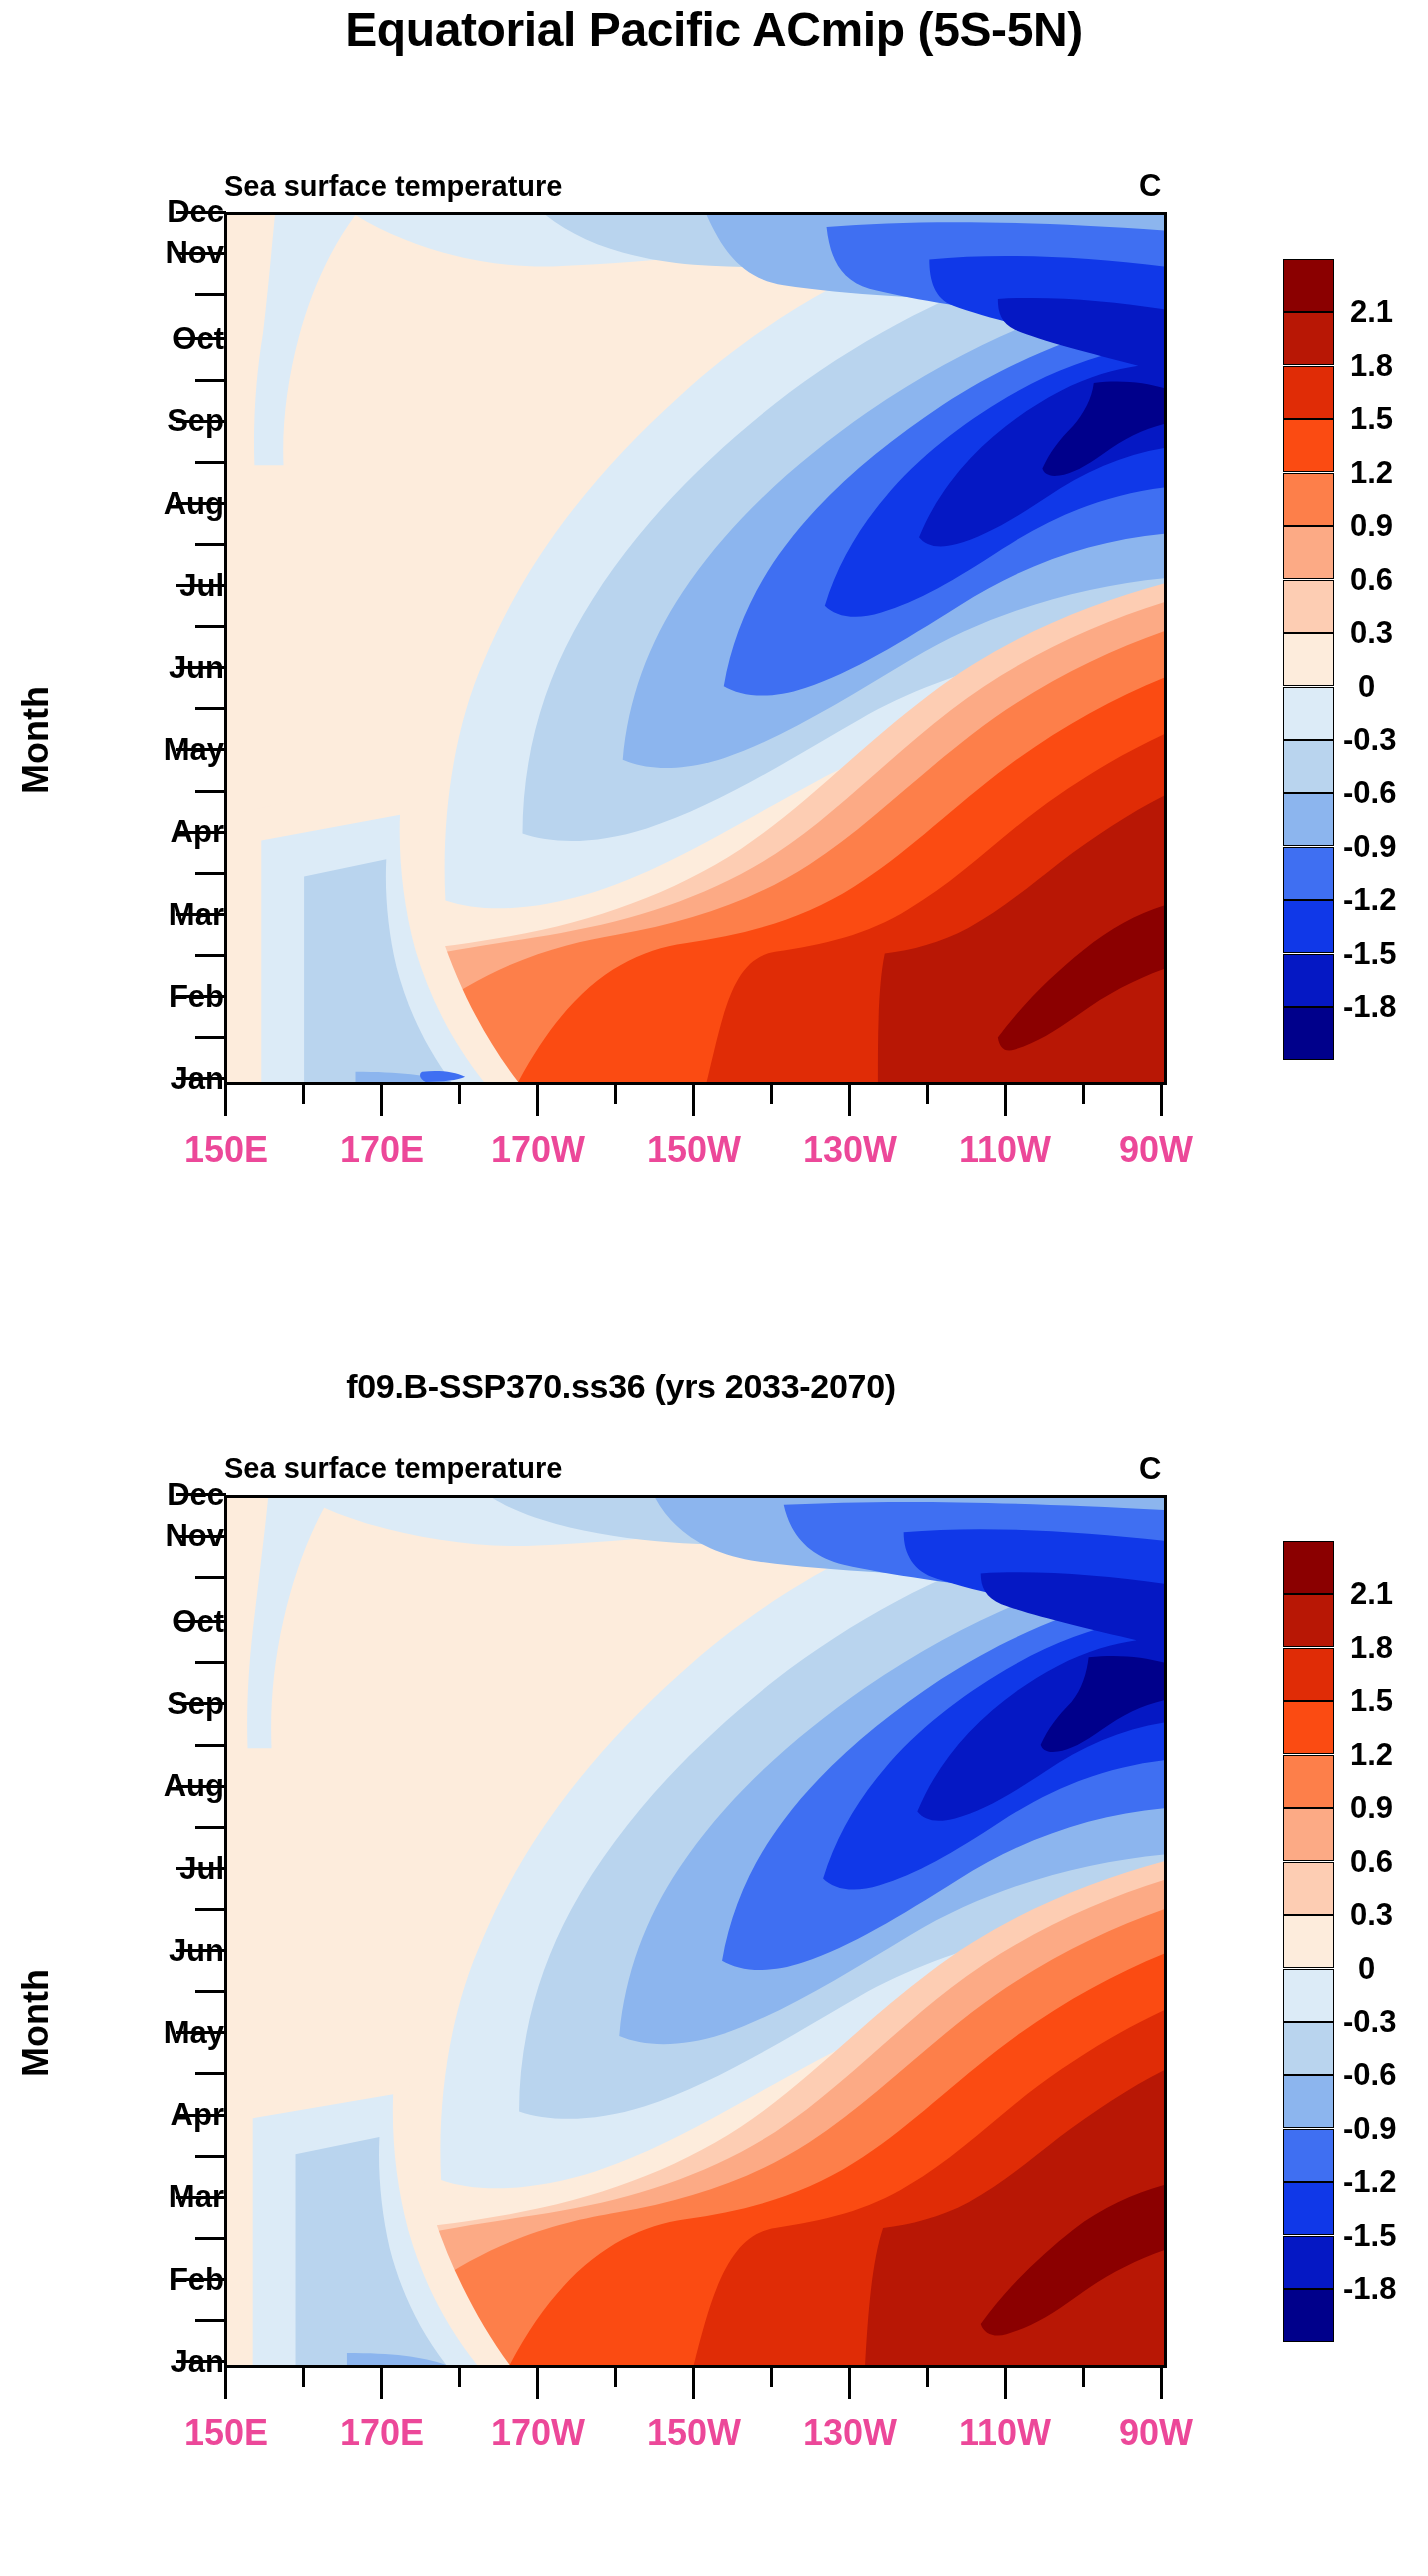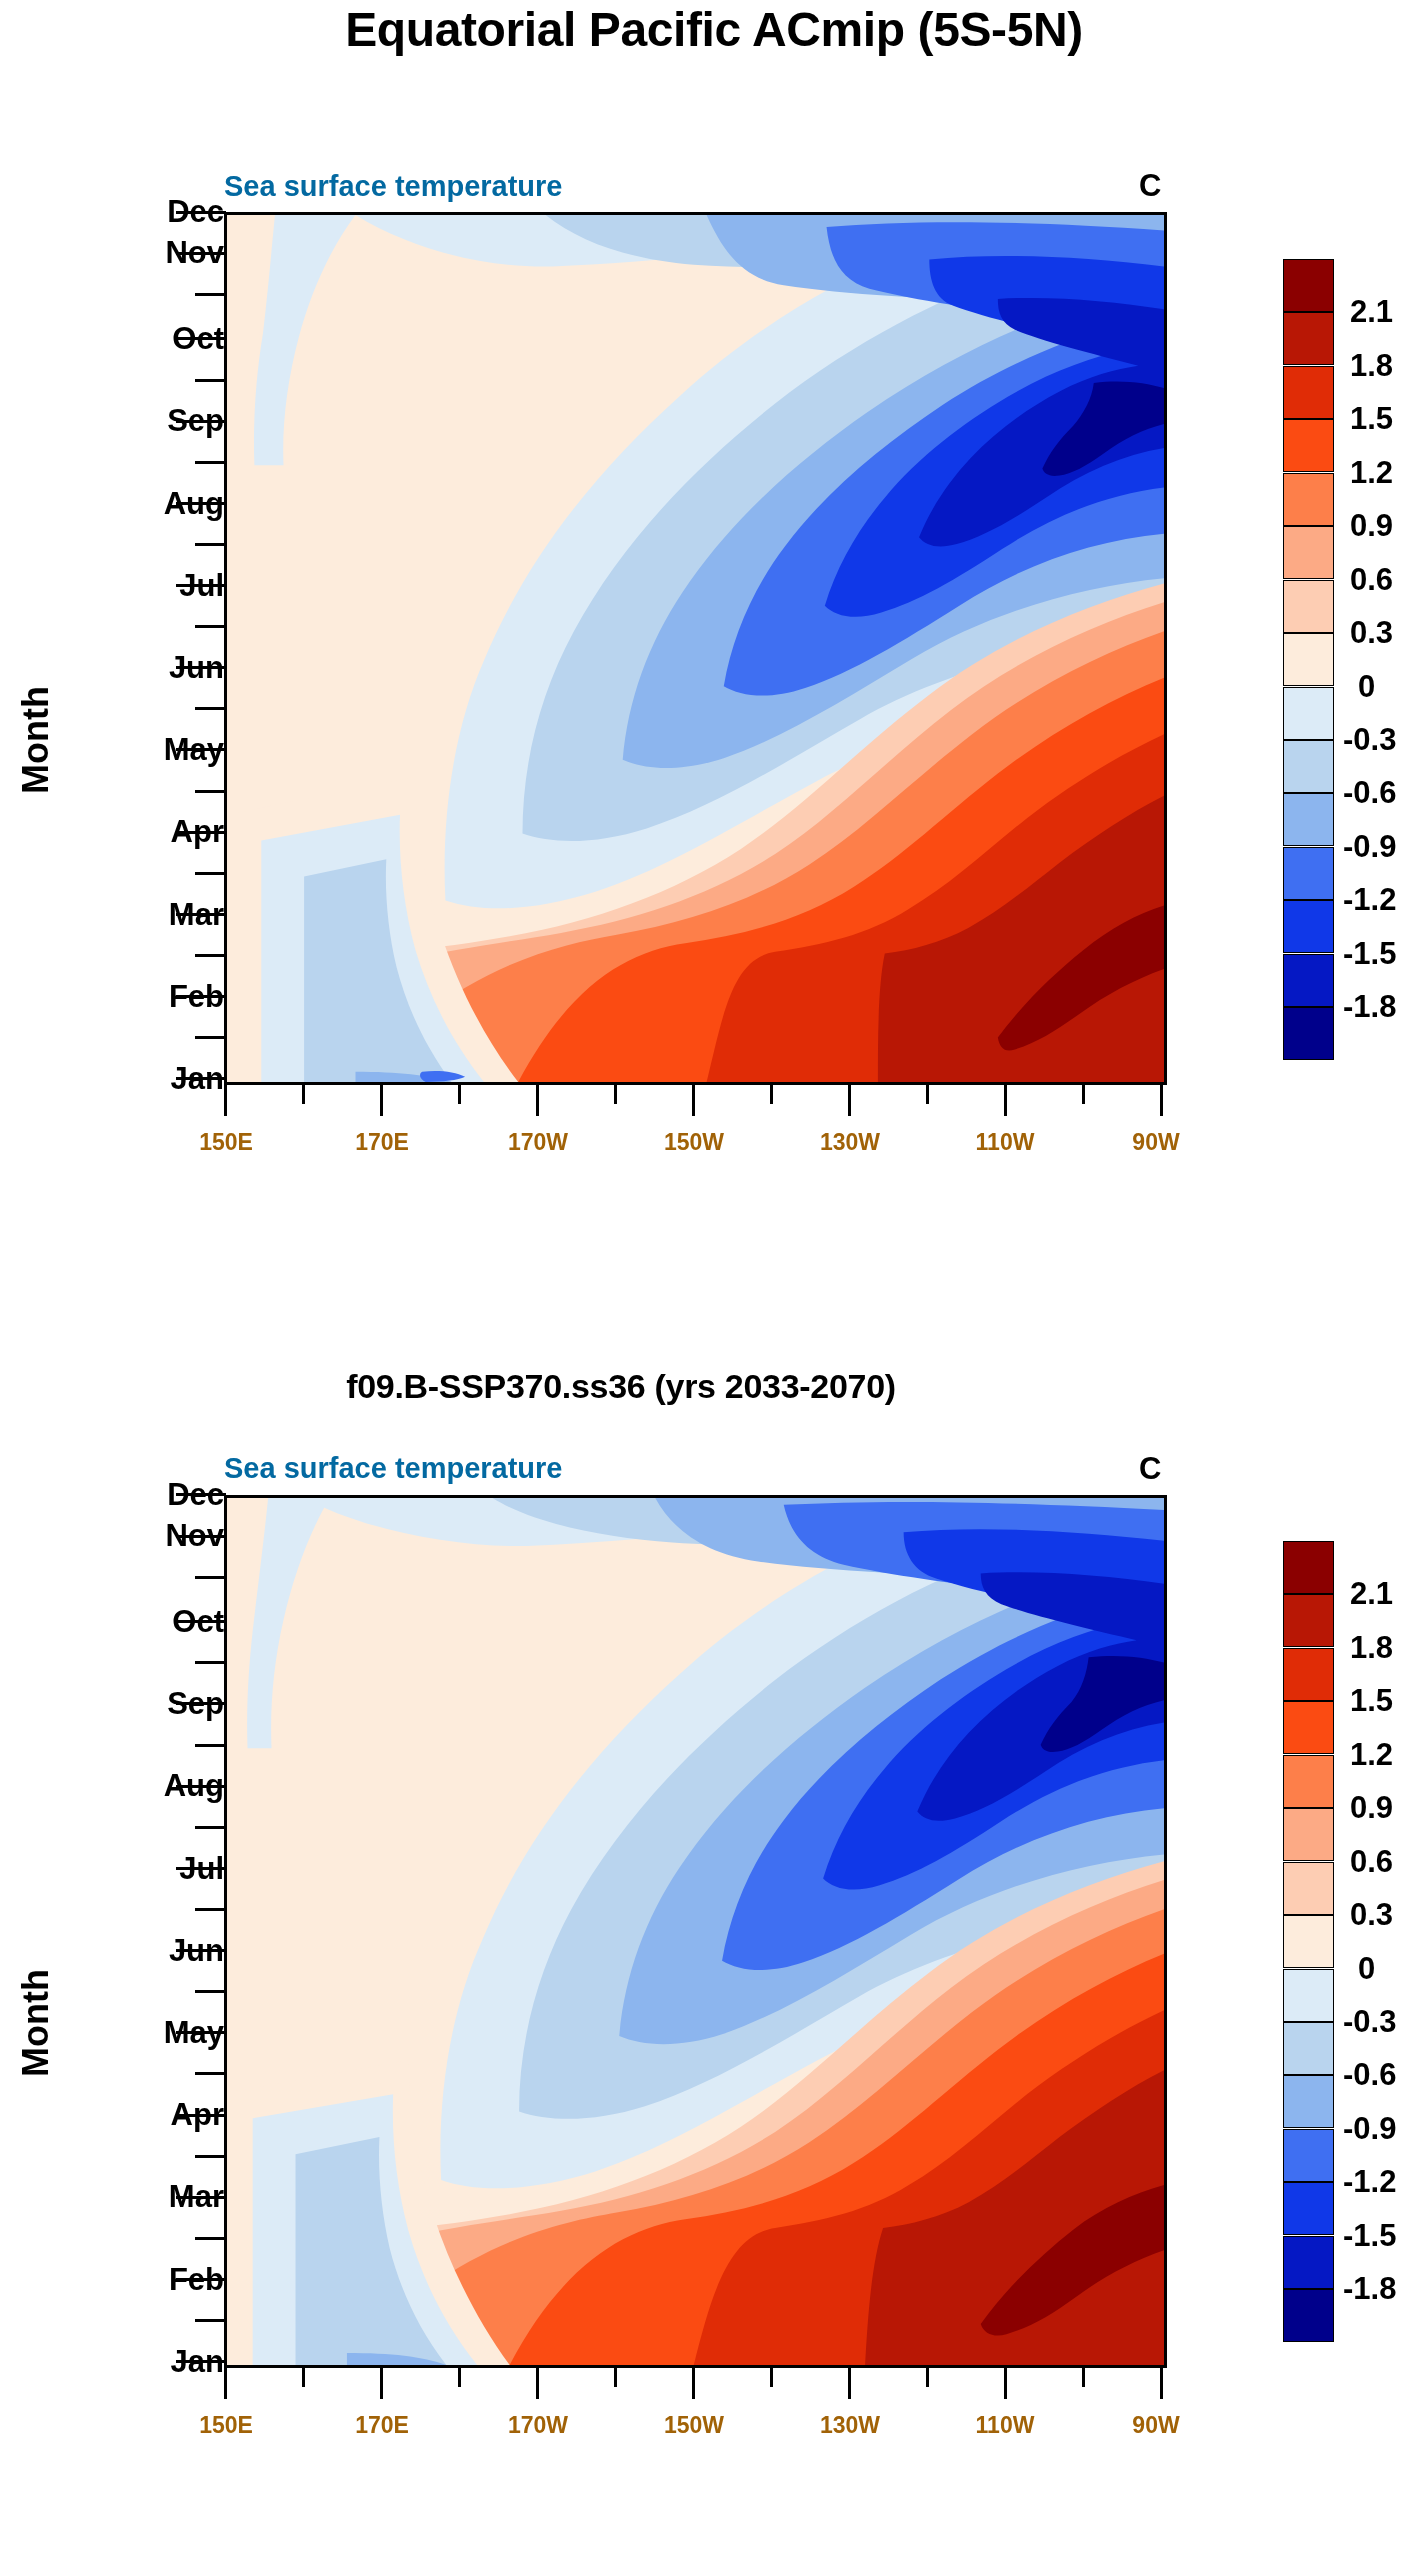--- a/index.html
+++ b/index.html
@@ -16,33 +16,33 @@
     position:absolute;left:0;width:1242px;text-align:center;
     font-size:34px;font-weight:bold;color:#000;letter-spacing:-0.3px;
   }
   .plot-frame{
     position:absolute;border:3.4px solid #000;box-sizing:content-box;
     background:#fff;overflow:hidden;
   }
   .plot-svg{position:absolute;top:0;left:0;display:block;}
 
   .field-label{
-    position:absolute;font-size:29px;font-weight:bold;color:#0369a1;
+    position:absolute;font-size:29px;font-weight:bold;color:#000000;
     white-space:nowrap;
   }
   .unit-label{
     position:absolute;font-size:31px;font-weight:bold;color:#000;
   }
 
   .ytick-label{
     position:absolute;right:0;font-size:31px;font-weight:bold;color:#000;
     text-align:right;white-space:nowrap;transform:translateY(-50%);
   }
   .xtick-label{
-    position:absolute;font-size:23px;font-weight:bold;color:#a16207;
+    position:absolute;font-size:36px;font-weight:bold;color:#ec4899;
     white-space:nowrap;transform:translateX(-50%);text-align:center;
   }
   .ytick-major{position:absolute;background:#000;height:3.4px;}
   .ytick-minor{position:absolute;background:#000;height:2.6px;}
   .xtick-major{position:absolute;background:#000;width:3.4px;}
   .xtick-minor{position:absolute;background:#000;width:2.6px;}
 
   .axis-title{
     position:absolute;font-size:36px;font-weight:bold;color:#000;
     transform-origin:center center;white-space:nowrap;

